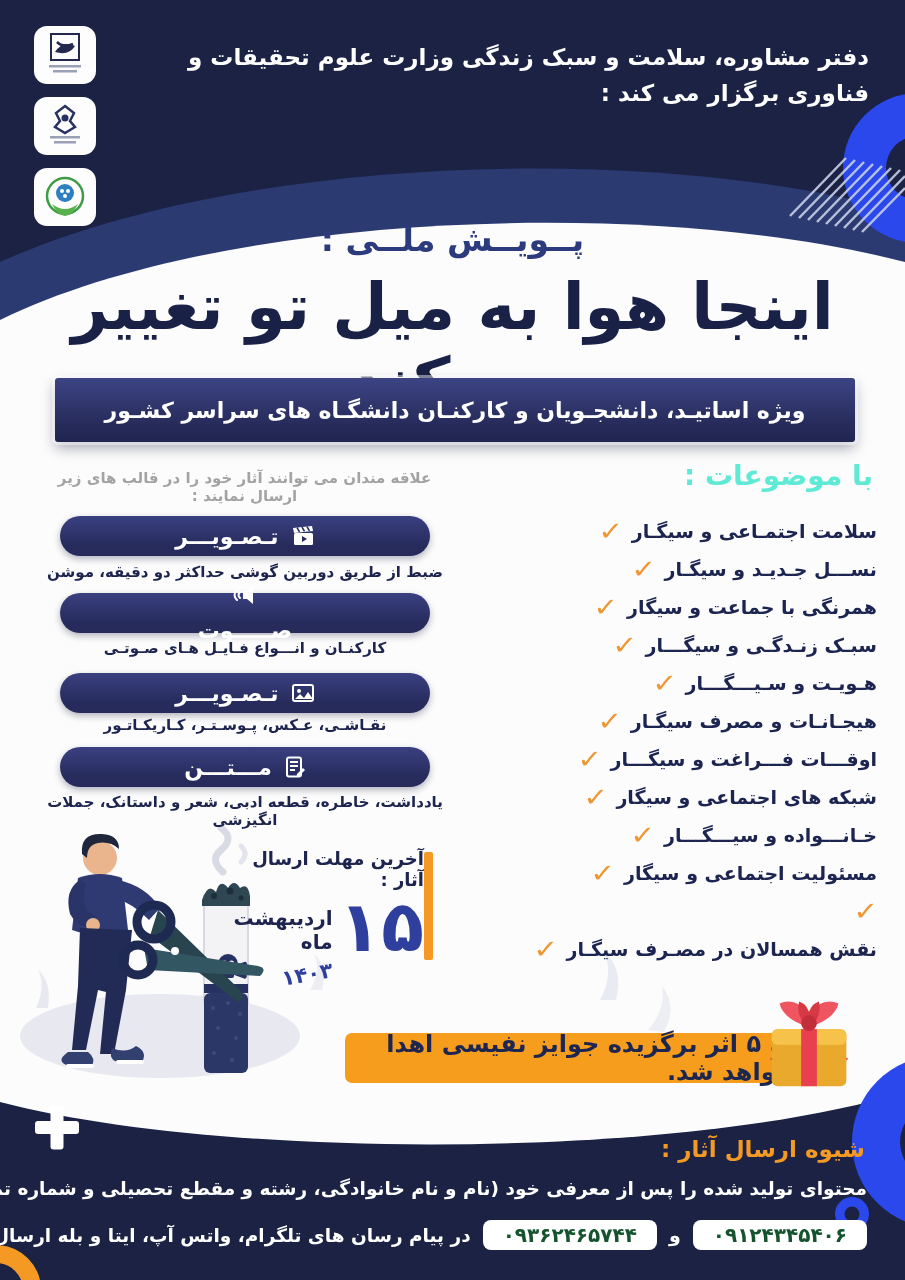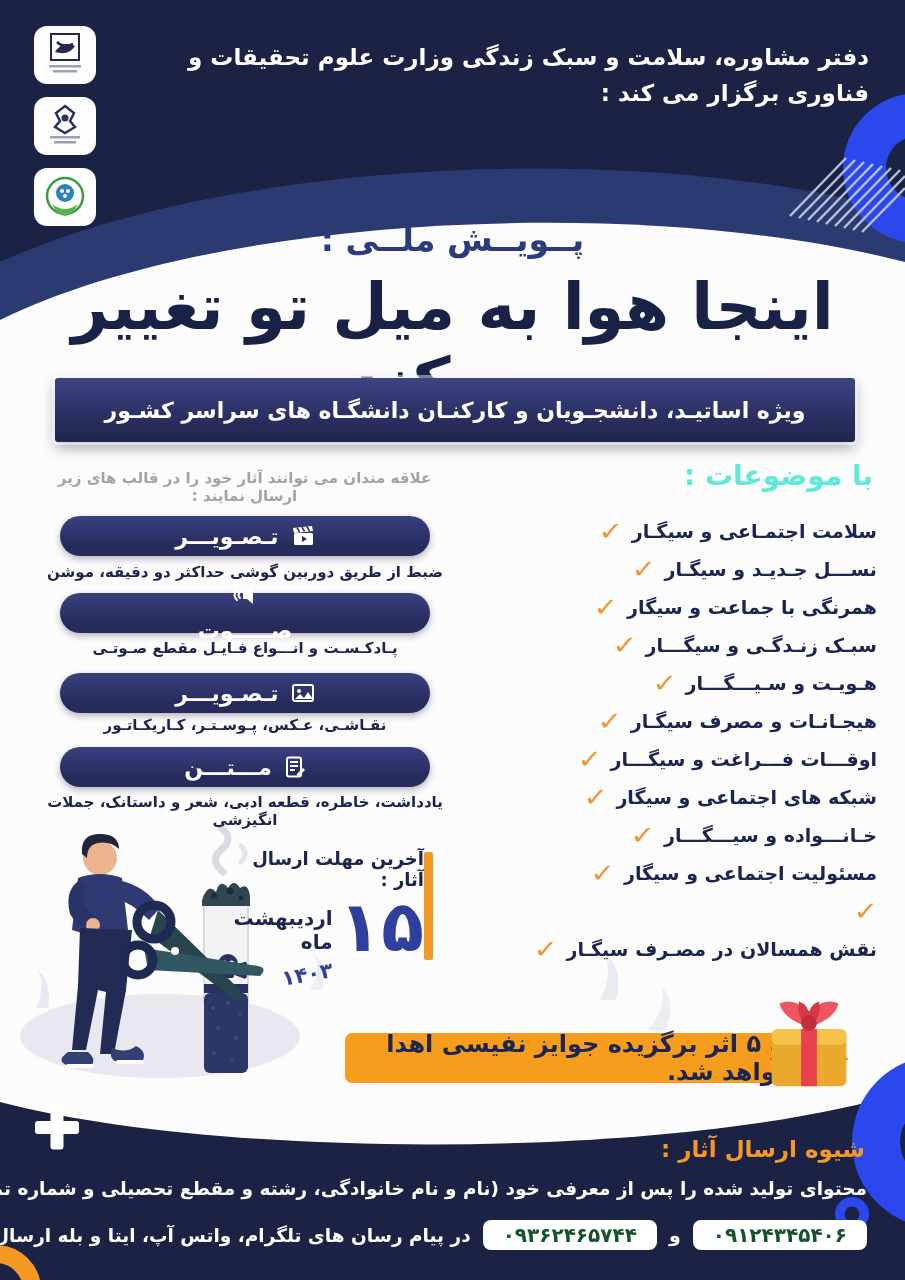--- a/index.html
+++ b/index.html
@@ -176,21 +176,21 @@
   <div class="pill pill-audio">
     <span class="p-icon">
       <svg width="24" height="22" viewBox="0 0 24 22">
         <path d="M10,7 h4 l6,-5 v18 l-6,-5 h-4 z" fill="#ffffff"></path>
         <path d="M7,8 q-3,3 0,6" stroke="#ffffff" stroke-width="2" fill="none" stroke-linecap="round"></path>
         <path d="M4,6 q-5,5 0,10" stroke="#ffffff" stroke-width="2" fill="none" stroke-linecap="round"></path>
       </svg>
     </span>
     <span>صـــــوت</span>
   </div>
-  <div class="pill-desc desc-audio">پـادکـسـت و انـــواع فـایـل مقطع صـوتـی</div>
+  <div class="pill-desc desc-audio">کارکنـان و انـــواع فـایـل هـای صـوتـی</div>
 
   <div class="pill pill-image">
     <span class="p-icon">
       <svg width="24" height="22" viewBox="0 0 24 22">
         <rect x="2" y="3" width="20" height="16" rx="2" fill="none" stroke="#ffffff" stroke-width="2"></rect>
         <circle cx="8" cy="9" r="2" fill="#ffffff"></circle>
         <path d="M4,17 l5,-5 4,4 4,-6 5,7 z" fill="#ffffff"></path>
       </svg>
     </span>
     <span>تـصـویـــر</span>

